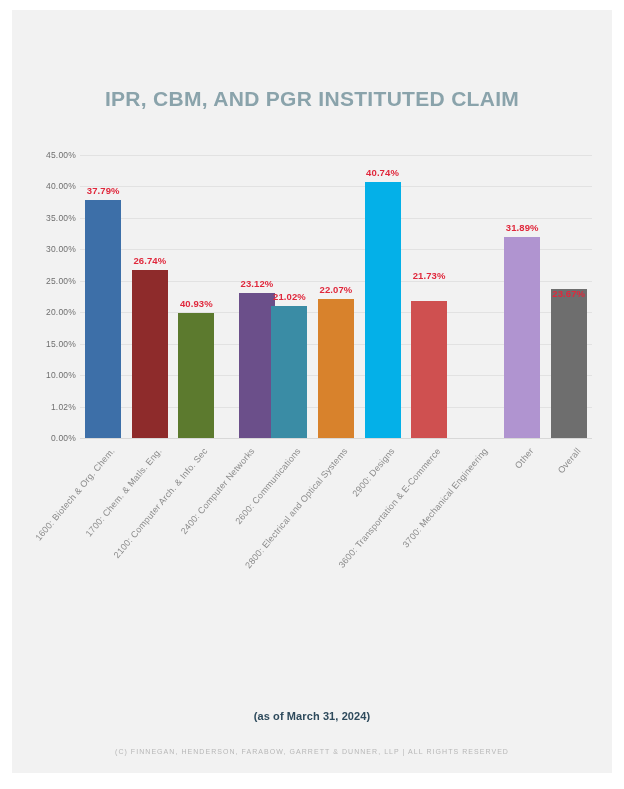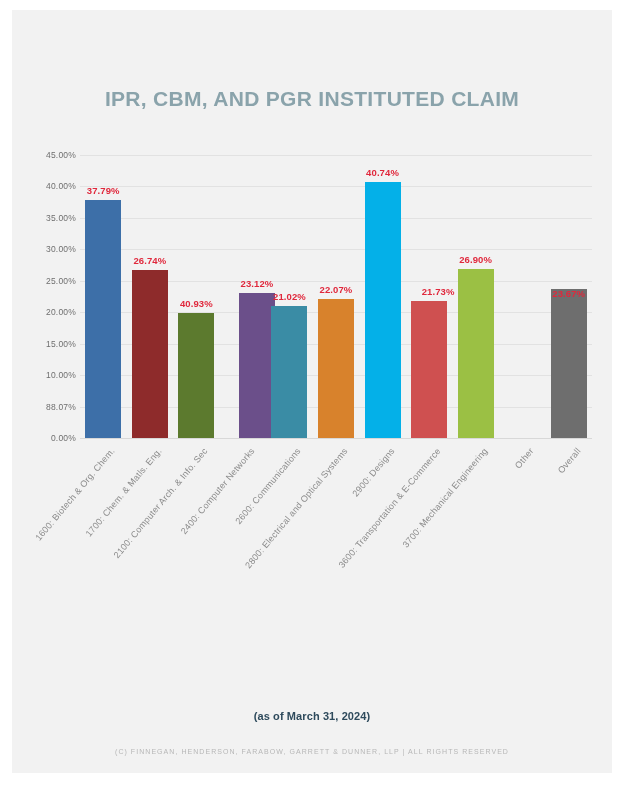--- a/index.html
+++ b/index.html
@@ -138,21 +138,21 @@
 
 <div id="page">
   <div id="canvas">
 
     <div id="title">
       <span class="tline">IPR, CBM, AND PGR INSTITUTED CLAIM</span>
     </div>
 
     <div id="ylabels">
         <div class="ylabel" style="top: 283px;">0.00%</div>
-        <div class="ylabel" style="top: 251.556px;">88.07%</div>
+        <div class="ylabel" style="top: 251.556px;">1.02%</div>
         <div class="ylabel" style="top: 220.111px;">10.00%</div>
         <div class="ylabel" style="top: 188.667px;">15.00%</div>
         <div class="ylabel" style="top: 157.222px;">20.00%</div>
         <div class="ylabel" style="top: 125.778px;">25.00%</div>
         <div class="ylabel" style="top: 94.3333px;">30.00%</div>
         <div class="ylabel" style="top: 62.8889px;">35.00%</div>
         <div class="ylabel" style="top: 31.4444px;">40.00%</div>
         <div class="ylabel" style="top: 0px;">45.00%</div>
       </div>
 
@@ -193,25 +193,25 @@
           <div class="bar-group" style="left: 238px; width: 36px; height: 283px;">
             <div class="bar" style="height: 138.796px; background: rgb(216, 130, 44);"></div>
             <div class="bar-value" style="bottom: 142.796px;">22.07%</div>
           </div>
           <div class="bar-group" style="left: 284.545px; width: 36px; height: 283px;">
             <div class="bar" style="height: 256.209px; background: rgb(4, 176, 232);"></div>
             <div class="bar-value" style="bottom: 260.209px;">40.74%</div>
           </div>
           <div class="bar-group" style="left: 331.091px; width: 36px; height: 283px;">
             <div class="bar" style="height: 136.658px; background: rgb(207, 80, 80);"></div>
-            <div class="bar-value" style="bottom: 141px; margin-left: 9px;">21.73%</div>
-          </div>
-          <div class="bar-group" style="left: 377.636px; width: 36px; height: 283px;">
-            <div class="bar" style="height: 169.171px; background: rgb(155, 192, 68);"></div>
-            <div class="bar-value" style="bottom: 173.171px;">26.90%</div>
+            <div class="bar-value" style="bottom: 157px;">21.73%</div>
+          </div>
+          <div class="bar-group" style="left: 424.182px; width: 36px; height: 283px;">
+            <div class="bar" style="height: 200.553px; background: rgb(176, 148, 208);"></div>
+            <div class="bar-value" style="bottom: 204.553px;">31.89%</div>
           </div>
           <div class="bar-group" style="left: 470.727px; width: 36px; height: 283px;">
             <div class="bar" style="height: 148.858px; background: rgb(110, 110, 110);"></div>
             <div class="bar-value" style="bottom: 139px;">23.67%</div>
           </div>
         </div>
     </div>
 
     <div id="xlabels">
         <div class="xlabel" style="left: 29.2727px;"><span class="inner">1600: Biotech &amp; Org. Chem.</span></div>

